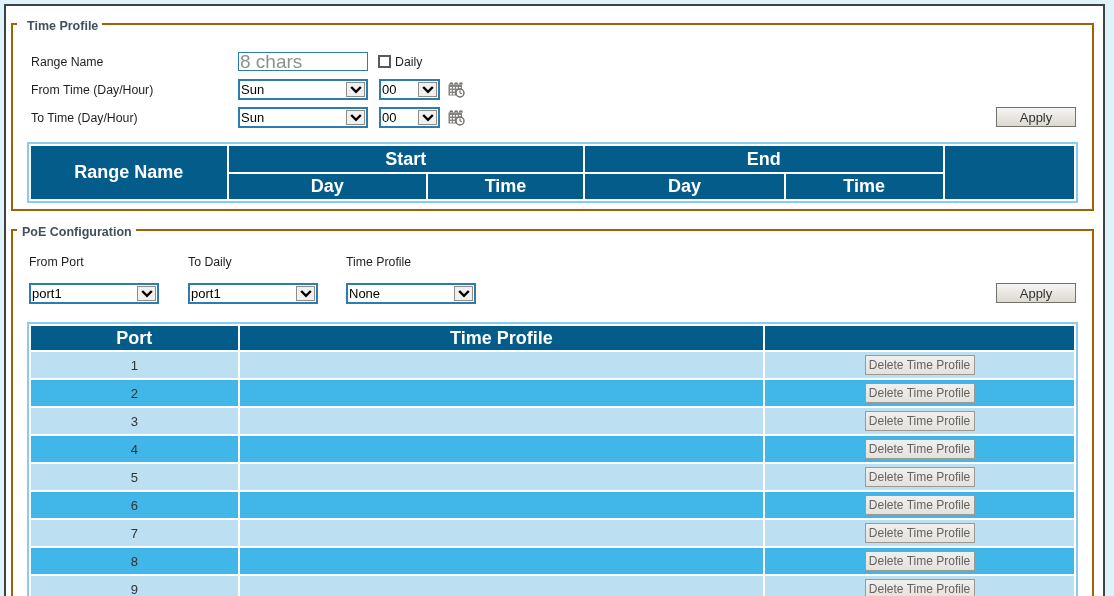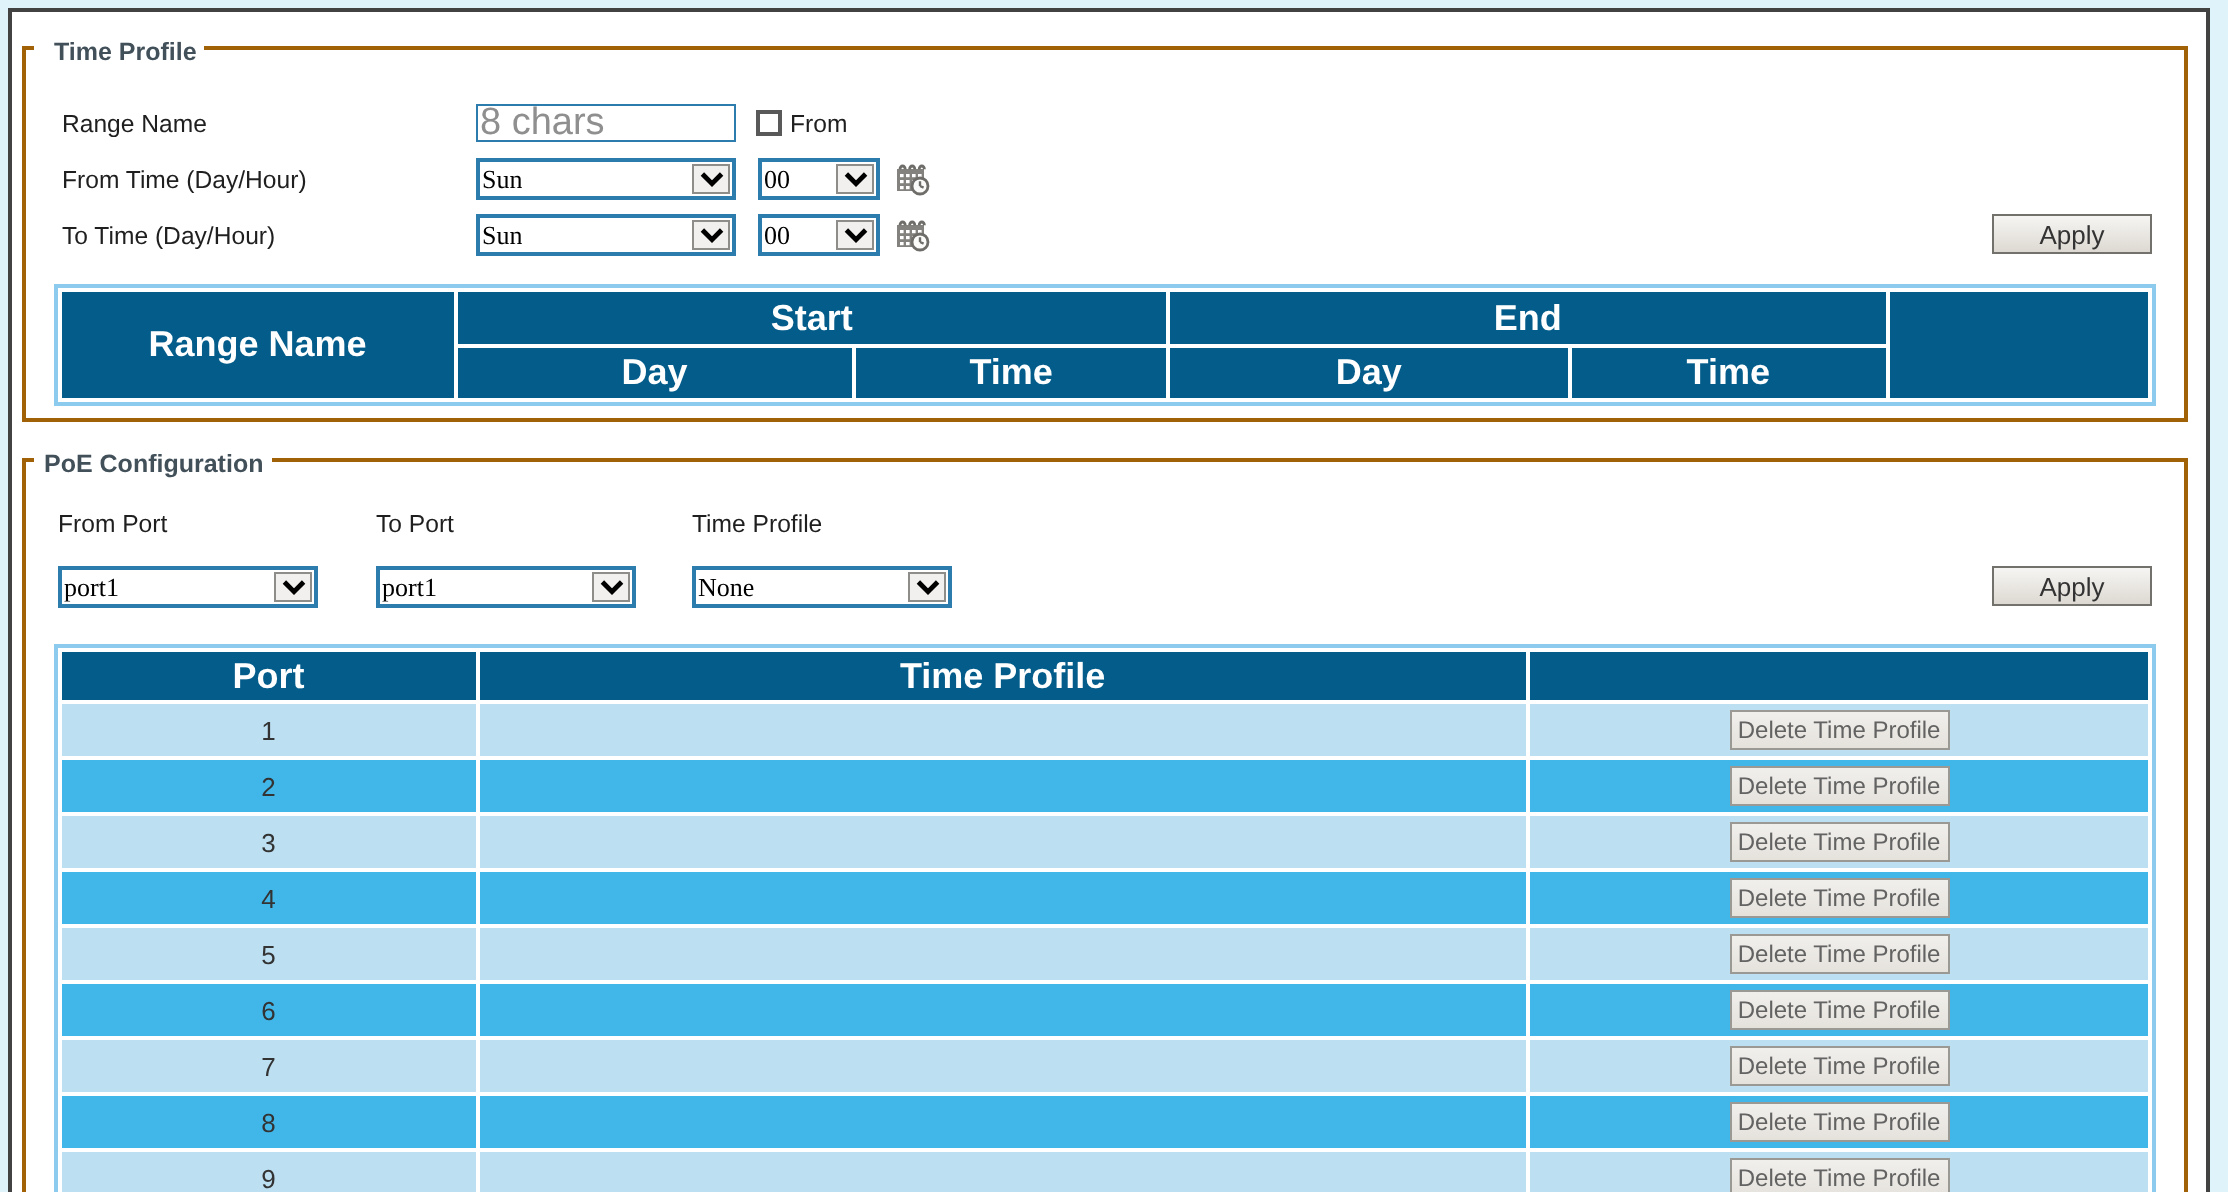--- a/index.html
+++ b/index.html
@@ -76,21 +76,20 @@
     display: flex;
     align-items: center;
     cursor: default;
   }
   .sel .sel-text {
     padding-left: 1px;
     font-size: 13px;
     color: #000;
     white-space: nowrap;
     overflow: hidden;
-    font-family: Liberation Serif, serif;
   }
   .sel .sel-btn {
     position: absolute;
     right: 0px; top: 0px;
     width: 19px; height: 15px;
     margin: 1px;
     background: #f1f0ee;
     border: 1px solid #8e8d89;
     display: flex;
     align-items: center;
@@ -171,21 +170,21 @@
 <div class="panel">
 
   <div class="fieldset" id="tp-fieldset">
     <div class="legend">Time Profile</div>
     <div class="fs-body">
 
       <div class="form-row">
         <span class="flabel">Range Name</span>
         <input class="tinput" type="text" placeholder="8 chars" style="">
         <span class="checkbox" style="margin-left:10px;"></span>
-        <span class="cb-label">From</span>
+        <span class="cb-label">Daily</span>
       </div>
 
       <div class="form-row">
         <span class="flabel">From Time (Day/Hour)</span>
         <span class="sel">
           <span class="sel-text">Sun</span>
           <span class="sel-btn">
             <svg width="12" height="8" viewBox="0 0 12 8">
                 <polyline points="1.2,1 6,5.8 10.8,1" fill="none" stroke="#000" stroke-width="2.4"></polyline>
               </svg>
@@ -291,21 +290,21 @@
 
     </div>
   </div>
 
   <div class="fieldset" id="poe-fieldset">
     <div class="legend">PoE Configuration</div>
     <div class="fs-body" style="padding-top:24px;">
 
       <div class="poe-labels">
         <span class="plabel1">From Port</span>
-        <span class="plabel2">To Port</span>
+        <span class="plabel2">To Daily</span>
         <span>Time Profile</span>
       </div>
 
       <div class="poe-controls">
         <span class="sel sel-gap1">
           <span class="sel-text">port1</span>
           <span class="sel-btn">
             <svg width="12" height="8" viewBox="0 0 12 8">
                 <polyline points="1.2,1 6,5.8 10.8,1" fill="none" stroke="#000" stroke-width="2.4"></polyline>
               </svg>

